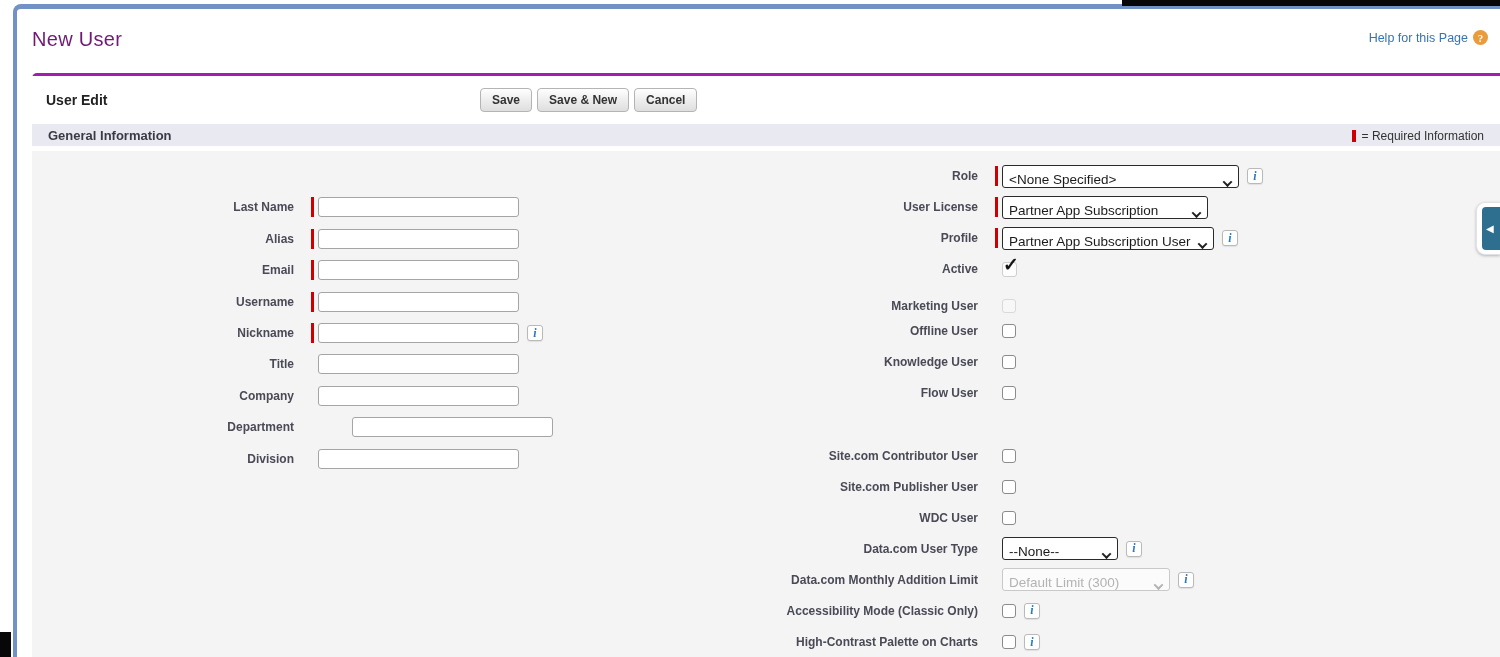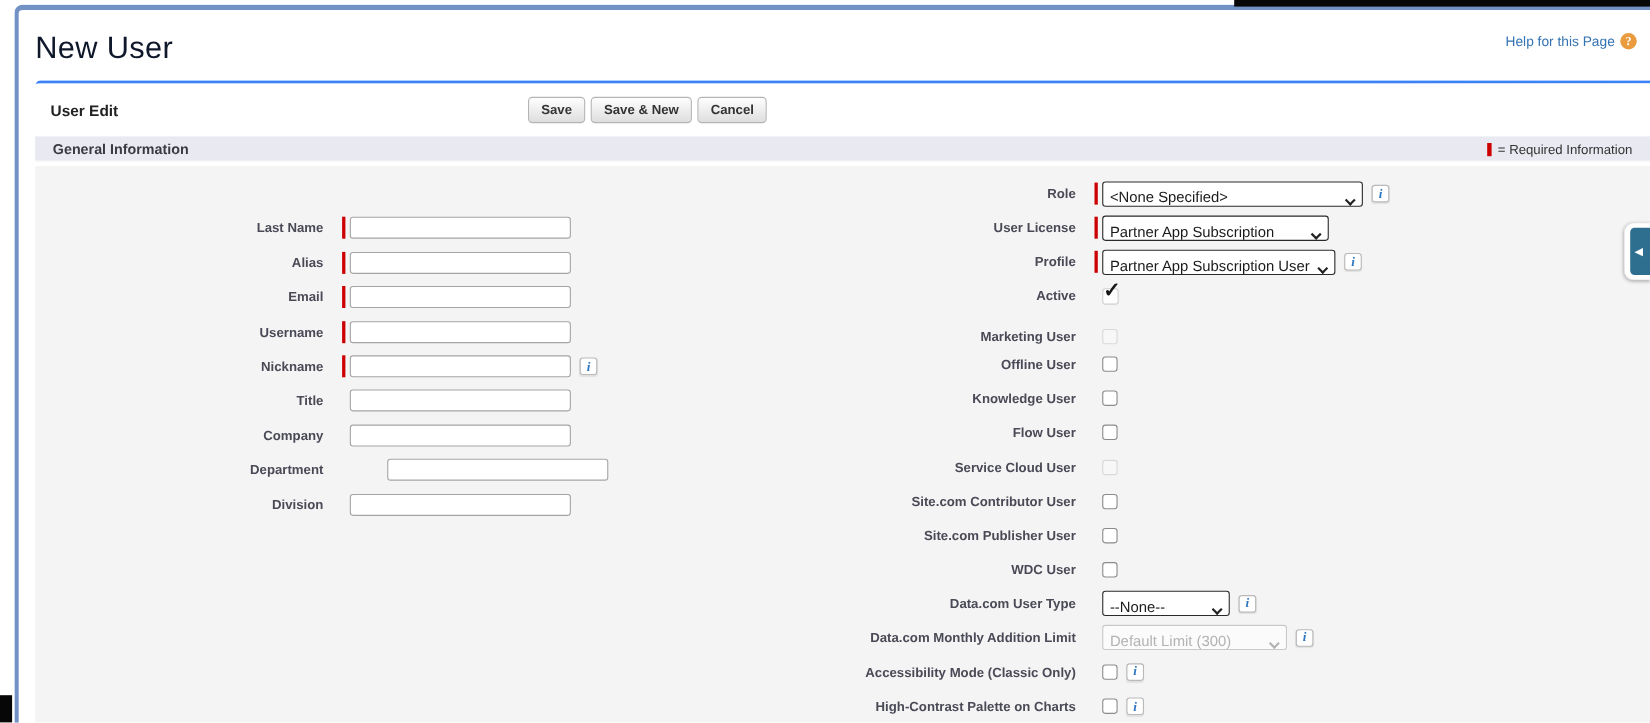--- a/index.html
+++ b/index.html
@@ -9,27 +9,27 @@
 
   
   .frame { position:absolute; left:13px; top:4px; right:-10px; bottom:-10px;
            border-top:5px solid #7291c4; border-left:4px solid #7291c4;
            border-radius:8px 0 0 0; pointer-events:none; z-index:1; }
   .black-top { position:absolute; left:1122px; top:0; width:378px; height:6px; background:#070707; z-index:3; }
   .black-bottom { position:absolute; left:0; top:632px; width:11px; height:25px; background:#070707; z-index:3; }
 
   .content { position:absolute; left:17px; top:9px; right:0; bottom:0; z-index:2; }
 
-  .page-title { position:absolute; left:15px; top:19px; font-size:28px; font-weight:400; color:#0f172a; letter-spacing:0.3px; }
+  .page-title { position:absolute; left:15px; top:19px; font-size:20px; font-weight:400; color:#701a75; letter-spacing:0.3px; }
   .help { position:absolute; right:12px; top:21px; font-size:12.5px; color:#3574b3; display:flex; align-items:center; gap:5px; cursor:pointer; }
   .helpicon { width:15px; height:15px; border-radius:50%; background:#e99b3e; color:#fff; font-weight:bold;
               font-size:11px; display:inline-flex; align-items:center; justify-content:center; font-family:"Liberation Serif", serif; }
 
   .panel { position:absolute; left:15px; top:64px; right:0; bottom:0;
-           border-top:3px solid #3b82f6; border-radius:5px 0 0 0; background:#fff; }
+           border-top:3px solid #a21caf; border-radius:5px 0 0 0; background:#fff; }
   .panel-header { position:relative; height:48px; background:#fff; }
   .panel-title { position:absolute; left:14px; top:16px; font-size:14px; font-weight:bold; color:#222; }
   .btns { position:absolute; left:448px; top:12px; display:flex; gap:5px; }
   .btn { padding:4px 11px; font-family:"Liberation Sans", sans-serif; font-size:12px; font-weight:bold; color:#333;
          background:linear-gradient(#fefefe, #dedede); border:1px solid #b4b4b4; border-radius:4px; cursor:pointer; }
 
   .secbar { position:relative; height:23px; background:#e8e9f1; border-bottom:1px solid #fdfdfd;padding-left:13px; }
   .sectitle { position:absolute; left:16px; top:4px; font-size:13px; font-weight:bold; color:#3a3a44; }
   .reqnote { position:absolute; right:16px; top:5px; font-size:12px; color:#333; display:flex; align-items:center; }
   .reqnote .minibar { display:inline-block; width:4px; height:12px; background:#cc0000; margin-right:6px; }
@@ -221,25 +221,20 @@
           <div class="frow right" style="top: 198.42px;">
             <label class="flabel">Knowledge User</label>
             <span class="reqwrap"></span>
             <span class="cbx"></span>
           </div>
           <div class="frow right" style="top: 229.49px;">
             <label class="flabel">Flow User</label>
             <span class="reqwrap"></span>
             <span class="cbx"></span>
           </div>
-          <div class="frow right" style="top: 260.56px;">
-            <label class="flabel">Service Cloud User</label>
-            <span class="reqwrap"></span>
-            <span class="cbx disabled"></span>
-          </div>
           <div class="frow right" style="top: 291.63px;">
             <label class="flabel">Site.com Contributor User</label>
             <span class="reqwrap"></span>
             <span class="cbx"></span>
           </div>
           <div class="frow right" style="top: 322.7px;">
             <label class="flabel">Site.com Publisher User</label>
             <span class="reqwrap"></span>
             <span class="cbx"></span>
           </div>

